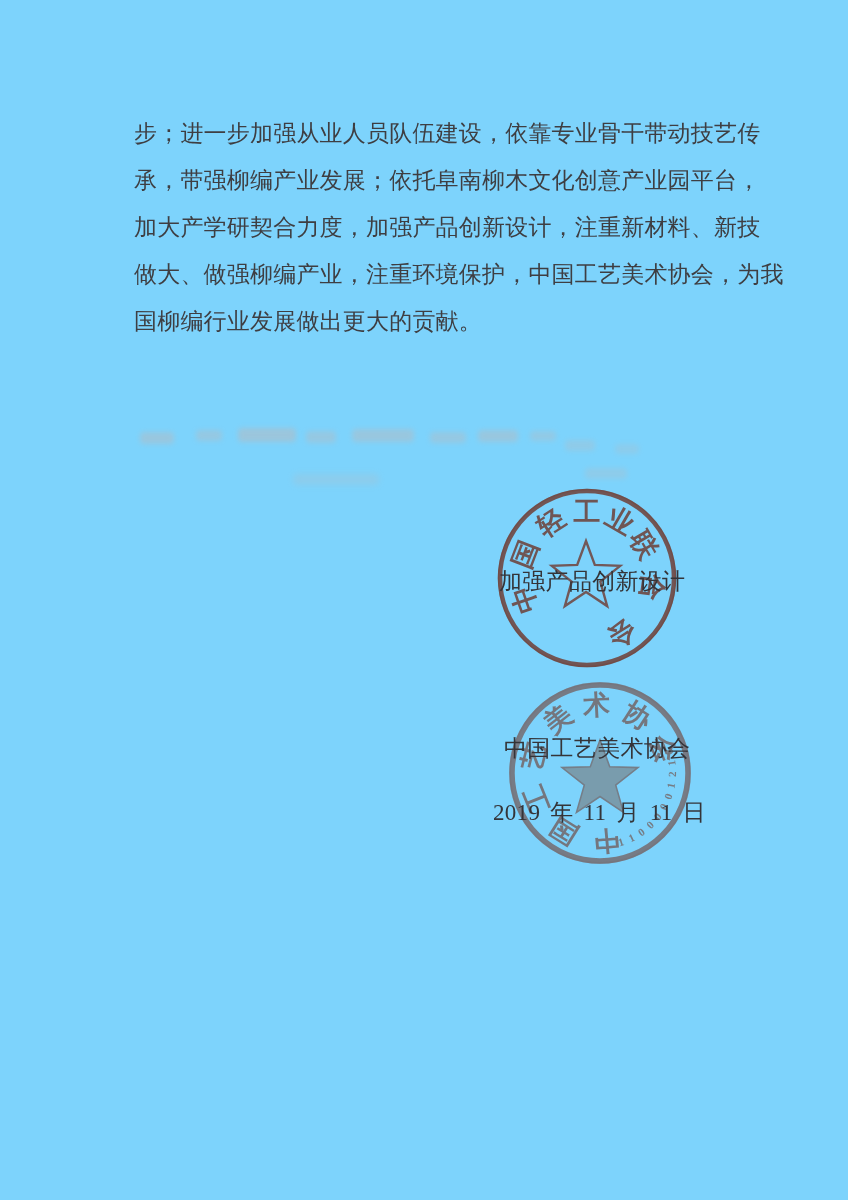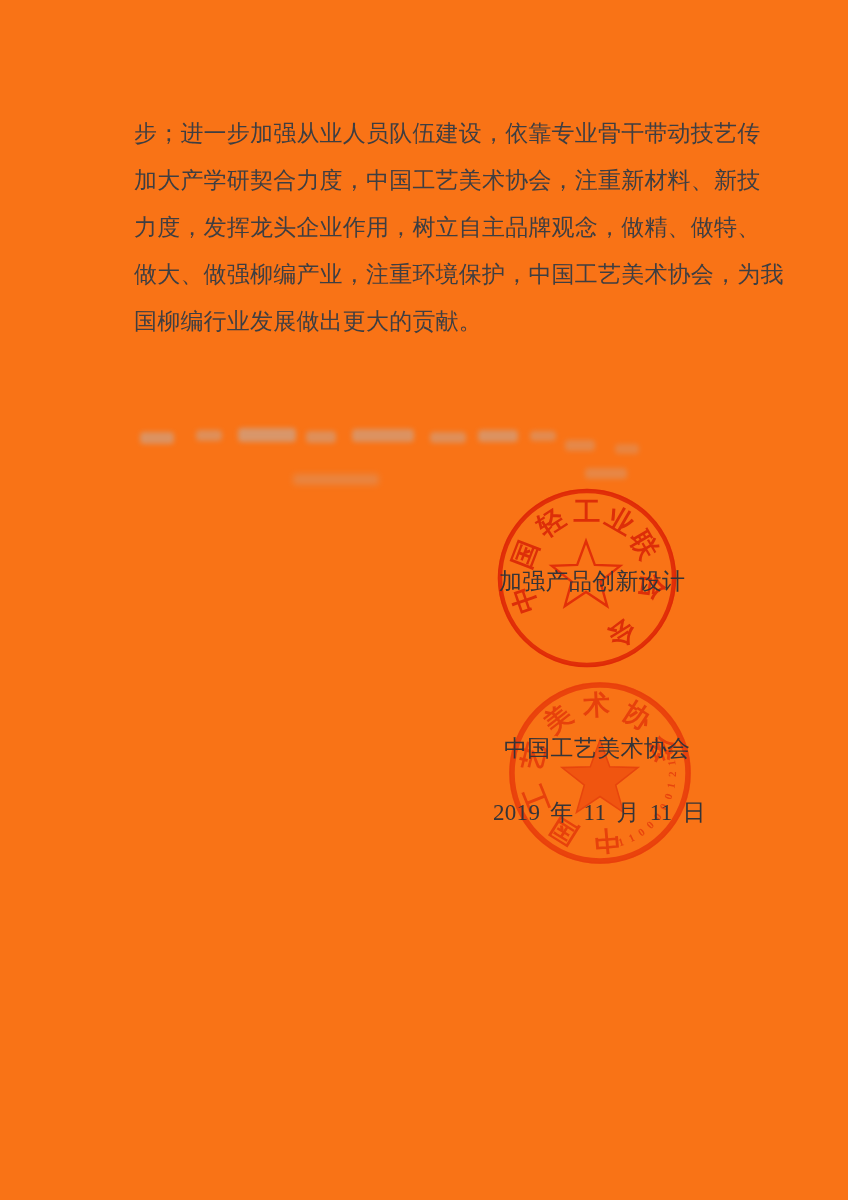--- a/index.html
+++ b/index.html
@@ -1,18 +1,18 @@
 <!DOCTYPE html>
 <html><head>
 <meta charset="utf-8">
 <style>
   html,body{margin:0;padding:0;background:#e9e9e9;}
   .page{
     position:relative;width:848px;height:1200px;margin:0 auto;
-    background:#f97316;overflow:hidden;
+    background:#7dd3fc;overflow:hidden;
     font-family:"Liberation Serif","DejaVu Serif",serif;
   }
   
   .doc-text{position:absolute;left:134px;top:110px;width:600px;color:#3e3e42;}
   .doc-line{
     width:600px;height:47px;line-height:47px;font-size:23px;
     text-align:justify;text-align-last:justify;letter-spacing:0.2px;
     white-space:nowrap;
   }
   .doc-line.last{text-align:right;text-align-last:left;}
@@ -29,22 +29,22 @@
   
   .smudge{position:absolute;background:#b9b9bd;border-radius:4px;filter:blur(2.5px);z-index:1;}
 </style>
 </head>
 <body>
 
 <div class="page">
 
   <div class="doc-text">
     <div class="doc-line">步；进一步加强从业人员队伍建设，依靠专业骨干带动技艺传</div>
-    <div class="doc-line">加大产学研契合力度，中国工艺美术协会，注重新材料、新技</div>
-    <div class="doc-line">力度，发挥龙头企业作用，树立自主品牌观念，做精、做特、</div>
+    <div class="doc-line">承，带强柳编产业发展；依托阜南柳木文化创意产业园平台，</div>
+    <div class="doc-line">加大产学研契合力度，加强产品创新设计，注重新材料、新技</div>
     <div class="doc-line">做大、做强柳编产业，注重环境保护，中国工艺美术协会，为我</div>
     <div class="doc-line last">国柳编行业发展做出更大的贡献。</div>
   </div>
 
   <div>
     <div class="smudge" style="left:140px;top:432px;width:34px;height:12px;opacity:.45;"></div>
     <div class="smudge" style="left:196px;top:430px;width:26px;height:11px;opacity:.4;"></div>
     <div class="smudge" style="left:238px;top:428px;width:58px;height:14px;opacity:.5;"></div>
     <div class="smudge" style="left:306px;top:431px;width:30px;height:12px;opacity:.4;"></div>
     <div class="smudge" style="left:352px;top:429px;width:62px;height:13px;opacity:.45;"></div>

